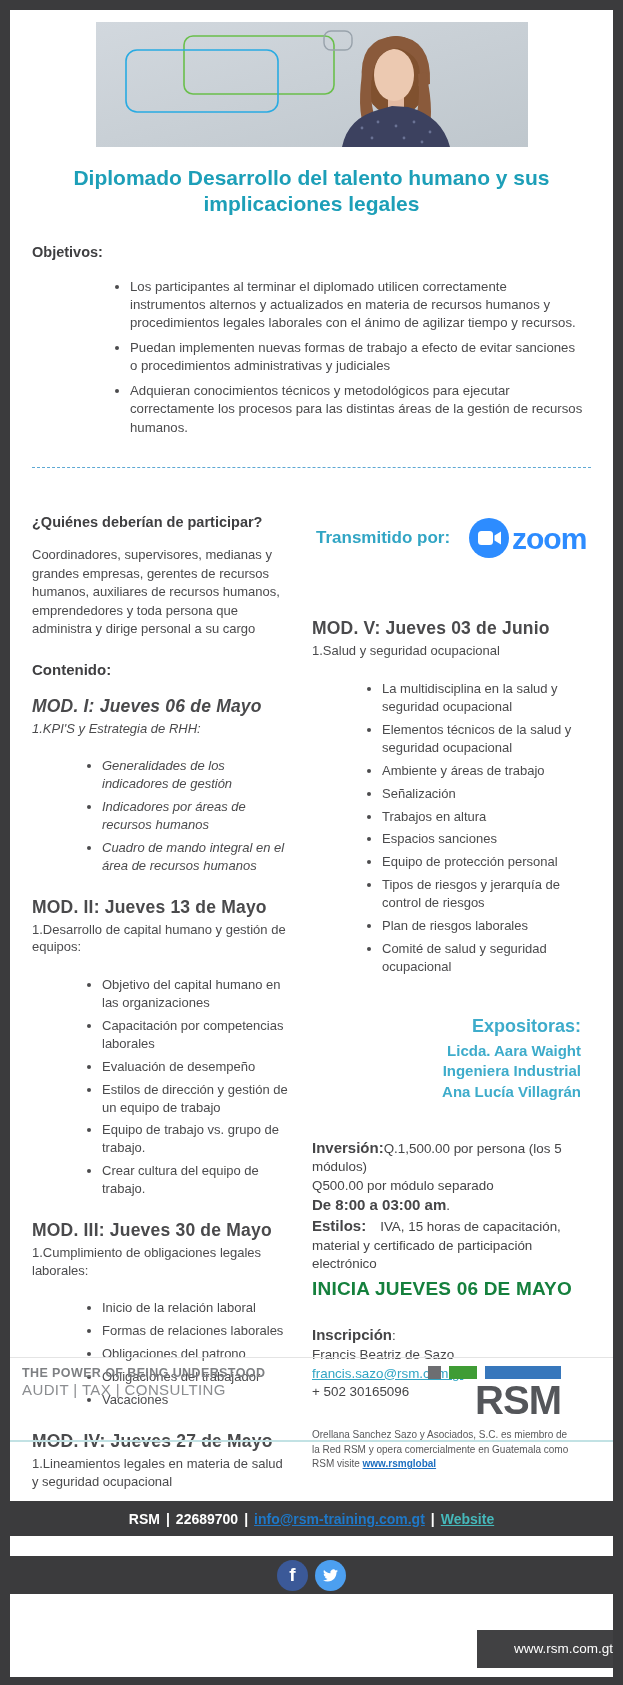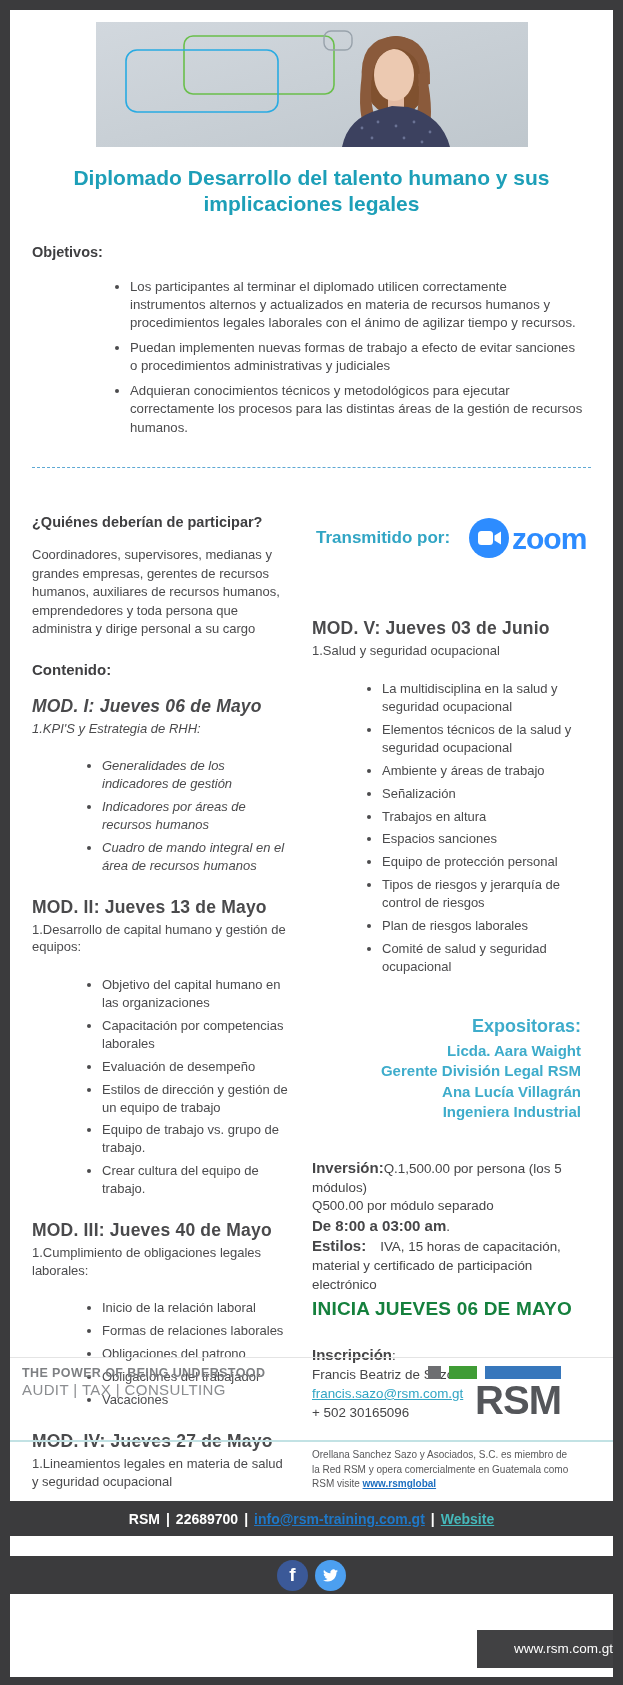--- a/index.html
+++ b/index.html
@@ -186,21 +186,21 @@
         <li>Objetivo del capital humano en las organizaciones</li>
             <li>Capacitación por competencias laborales</li>
             <li>Evaluación de desempeño</li>
             <li>Estilos de dirección y gestión de un equipo de trabajo</li>
             <li>Equipo de trabajo vs. grupo de trabajo.</li>
             <li>Crear cultura del equipo de trabajo.</li>
           </ul>
       </div>
 
       <div class="mod">
-        <p class="mod-title">MOD. III: Jueves 40 de Mayo</p>
+        <p class="mod-title">MOD. III: Jueves 30 de Mayo</p>
         <p class="mod-sub">1.Cumplimiento de obligaciones legales laborales:</p>
         <ul class="mod-list">
 
         <li>Inicio de la relación laboral</li>
             <li>Formas de relaciones laborales</li>
             <li>Obligaciones del patrono</li>
             <li>Obligaciones del trabajador</li>
             <li>Vacaciones</li>
           </ul>
       </div>
@@ -245,23 +245,22 @@
             <li>Plan de riesgos laborales</li>
             <li>Comité de salud y seguridad ocupacional</li>
           </ul>
       </div>
 
       <div class="expositoras">
         <p class="expositoras-heading">Expositoras:</p>
         <div>
 
         <div class="expositoras-line">Licda. Aara Waight</div>
-            <div class="expositoras-line">Gerente División Legal RSM</div>
+            <div class="expositoras-line">Ingeniera Industrial</div>
             <div class="expositoras-line">Ana Lucía Villagrán</div>
-            <div class="expositoras-line">Ingeniera Industrial</div>
           </div>
       </div>
 
       <div class="inversion">
         <div>
           <span class="big-b">Inversión:</span><span>Q.1,500.00 por persona (los 5 módulos)</span>
         </div>
         <div>Q500.00 por módulo separado</div>
         <div>
           <span class="big-b">De 8:00 a 03:00 am</span><span>.</span>

